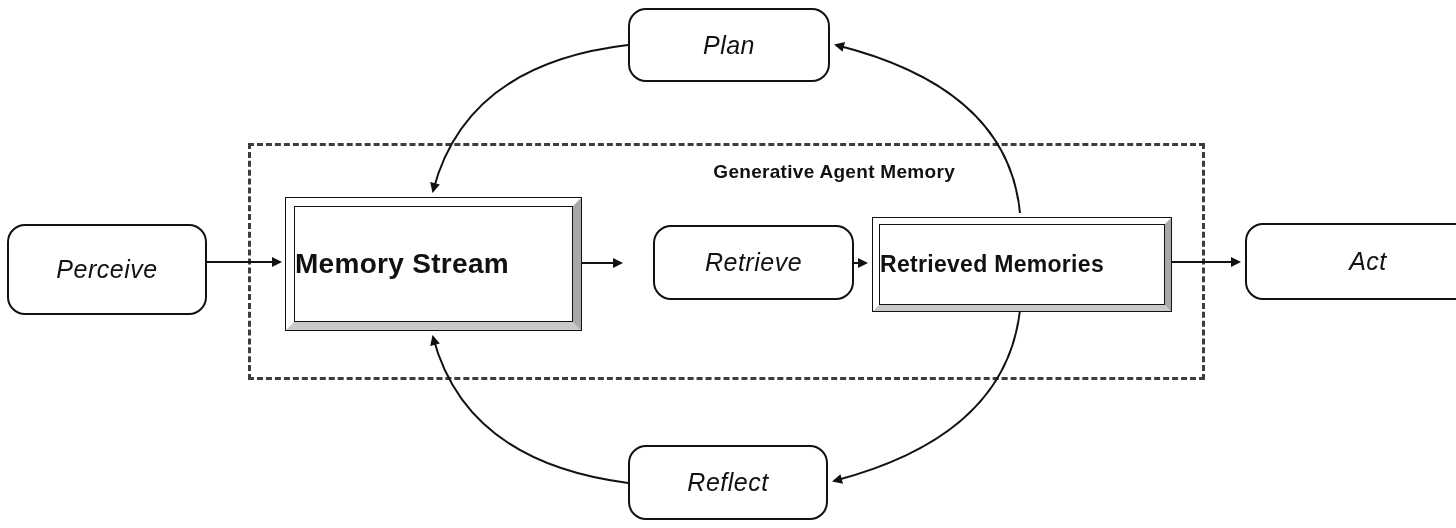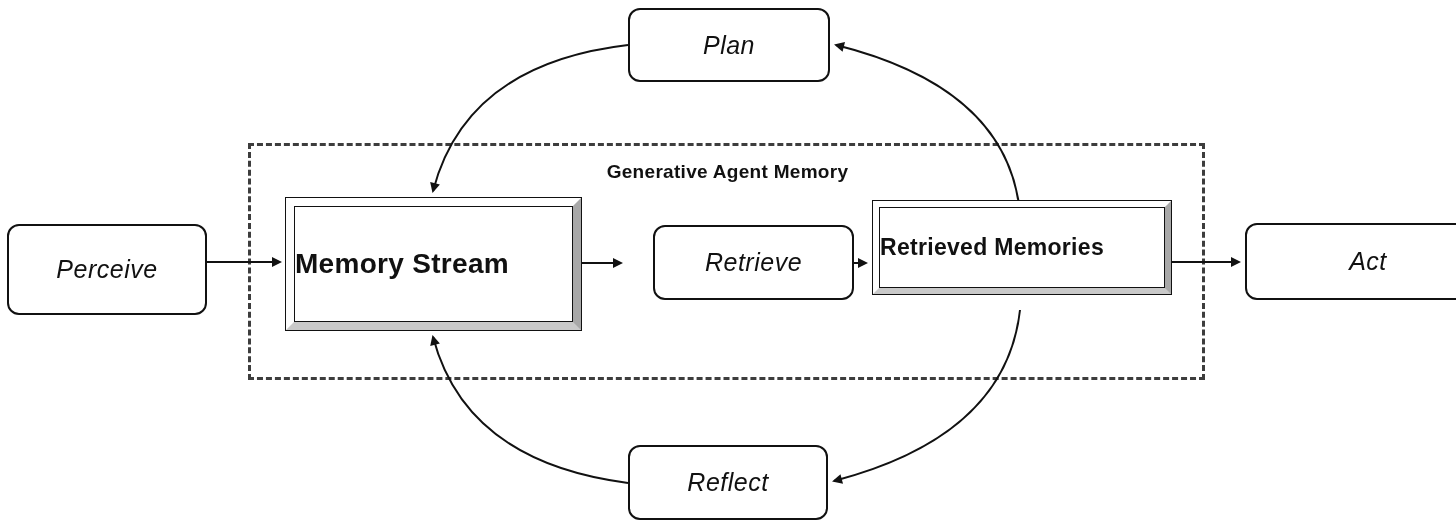--- a/index.html
+++ b/index.html
@@ -26,21 +26,21 @@
   .node {
     position: absolute;
     box-sizing: border-box;
     display: flex;
     align-items: center;
     justify-content: center;
     background: #ffffff;
   }
   .rounded {
     border: 2.2px solid #111111;
-    border-radius: 12px;
+    border-radius: 18px;
     font-style: italic;
     font-size: 25px;
     letter-spacing: 0.5px;
   }
   .framed {
     border: 1.8px solid #111111;
     padding: 0;
   }
   .bevel {
     width: 100%;
@@ -74,21 +74,21 @@
     width: 957px;
     height: 237px;
     box-sizing: border-box;
     border: 3px dashed #3d3d3d;
   }
   .region-title {
     position: absolute;
     left: 500px;
     top: 161px;
     width: 455px;
-    text-align: center;
+    text-align: right;
     font-weight: bold;
     font-size: 19px;
     letter-spacing: 0.3px;
   }
   svg path.edge {
     stroke: #111111;
     stroke-width: 2;
     fill: none;
   }
 </style>
@@ -137,21 +137,21 @@
   </div>
 
   <div class="node framed" style="left:285px; top:197px; width:297px; height:134px;">
     <div class="bevel b8">
       <div class="frame-inner">
         <span class="label-bold fs28">Memory Stream</span>
       </div>
     </div>
   </div>
 
-  <div class="node framed" style="left:872px; top:200px; width:300px; height:95px;">
+  <div class="node framed" style="left:872px; top:217px; width:300px; height:95px;">
     <div class="bevel b6">
       <div class="frame-inner">
         <span class="label-bold fs23">Retrieved Memories</span>
       </div>
     </div>
   </div>
 
 </div>
 
 </body></html>

